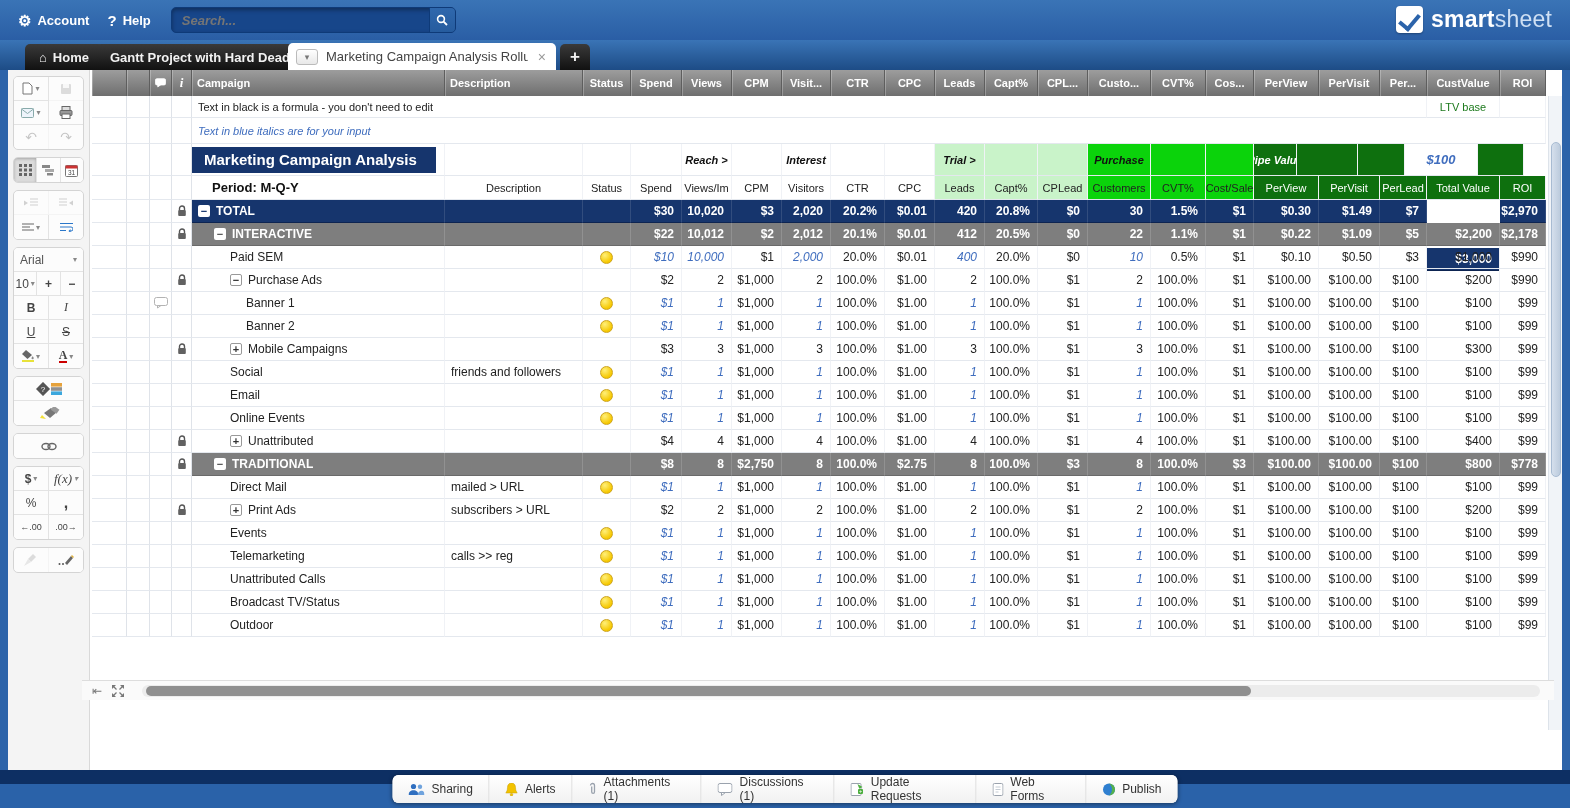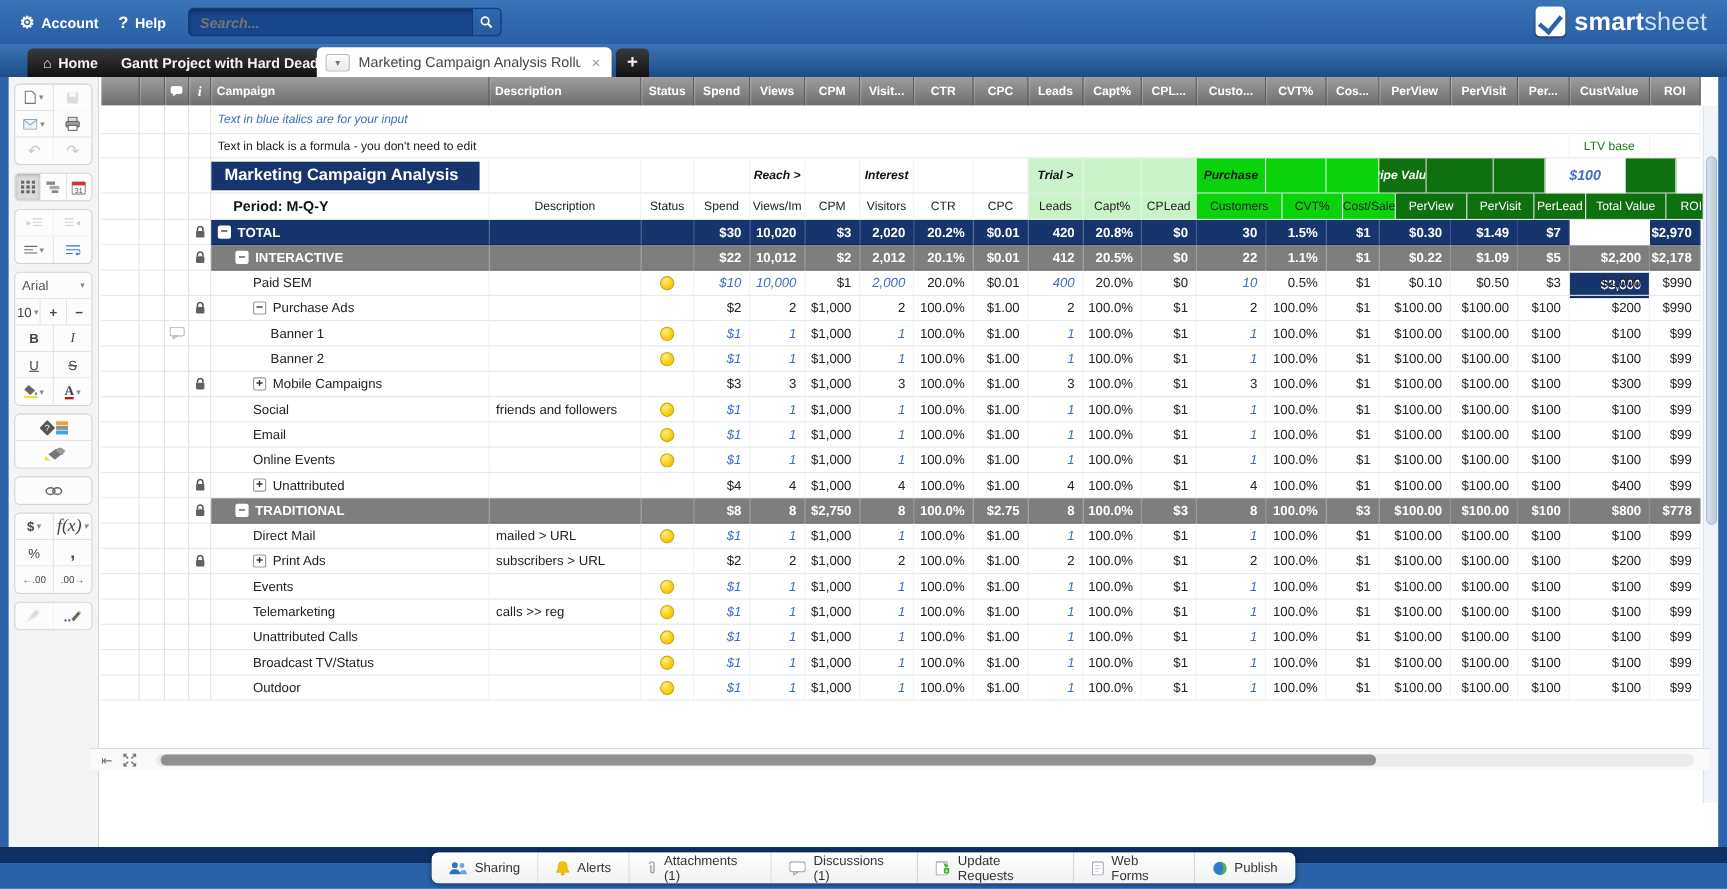--- a/index.html
+++ b/index.html
@@ -398,21 +398,21 @@
         </div>
       </div>
 
       <div class="tgroup">
         <div class="trow">
           <div class="tbtn">
             <span style="font-weight:bold">$</span>
             <span class="dd">▾</span>
           </div>
           <div class="tbtn bI">
-            <span style="font-size:16px">f(x)</span>
+            <span style="font-size:13px">f(x)</span>
             <span class="dd">▾</span>
           </div>
         </div>
         <div class="trow">
           <div class="tbtn">%</div>
           <div class="tbtn" style="font-weight:bold;font-size:16px">,</div>
         </div>
         <div class="trow">
           <div class="tbtn">
               <span class="dec">←.00</span>
@@ -471,41 +471,41 @@
           <div class="hcell center" style="width: 63px; flex: 0 0 auto;">Custo...</div>
           <div class="hcell center" style="width: 55px; flex: 0 0 auto;">CVT%</div>
           <div class="hcell center" style="width: 48px; flex: 0 0 auto;">Cos...</div>
           <div class="hcell center" style="width: 65px; flex: 0 0 auto;">PerView</div>
           <div class="hcell center" style="width: 61px; flex: 0 0 auto;">PerVisit</div>
           <div class="hcell center" style="width: 47px; flex: 0 0 auto;">Per...</div>
           <div class="hcell center" style="width: 73px; flex: 0 0 auto;">CustValue</div>
           <div class="hcell center" style="width: 46px; flex: 0 0 auto;">ROI</div>
         </div>
       <div class="gridbody" id="gridbody">
+          <div class="grow" style="height: 22px;">
+            <div class="gcell gut" style="width: 35px; flex: 0 0 auto;"></div>
+            <div class="gcell gut" style="width: 23px; flex: 0 0 auto;"></div>
+            <div class="gcell gut" style="width: 22px; flex: 0 0 auto;"></div>
+            <div class="gcell gut" style="width: 20px; flex: 0 0 auto;"></div>
+            <div class="gcell left" style="width: 1235px; flex: 0 0 auto;">
+              <span class="banner-note2">Text in black is a formula - you don't need to edit</span>
+            </div>
+            <div class="gcell center" style="width: 73px; flex: 0 0 auto;">
+              <span class="ltv-base">LTV base</span>
+            </div>
+            <div class="gcell " style="width: 46px; flex: 0 0 auto;"></div>
+          </div>
           <div class="grow" style="height: 26px;">
             <div class="gcell gut" style="width: 35px; flex: 0 0 auto;"></div>
             <div class="gcell gut" style="width: 23px; flex: 0 0 auto;"></div>
             <div class="gcell gut" style="width: 22px; flex: 0 0 auto;"></div>
             <div class="gcell gut" style="width: 20px; flex: 0 0 auto;"></div>
             <div class="gcell left" style="width: 1354px; flex: 0 0 auto;">
               <span class="banner-note">Text in blue italics are for your input</span>
             </div>
-          </div>
-          <div class="grow" style="height: 22px;">
-            <div class="gcell gut" style="width: 35px; flex: 0 0 auto;"></div>
-            <div class="gcell gut" style="width: 23px; flex: 0 0 auto;"></div>
-            <div class="gcell gut" style="width: 22px; flex: 0 0 auto;"></div>
-            <div class="gcell gut" style="width: 20px; flex: 0 0 auto;"></div>
-            <div class="gcell left" style="width: 1235px; flex: 0 0 auto;">
-              <span class="banner-note2">Text in black is a formula - you don't need to edit</span>
-            </div>
-            <div class="gcell center" style="width: 73px; flex: 0 0 auto;">
-              <span class="ltv-base">LTV base</span>
-            </div>
-            <div class="gcell " style="width: 46px; flex: 0 0 auto;"></div>
           </div>
           <div class="grow" style="height: 32px;">
             <div class="gcell gut" style="width: 35px; flex: 0 0 auto;"></div>
             <div class="gcell gut" style="width: 23px; flex: 0 0 auto;"></div>
             <div class="gcell gut" style="width: 22px; flex: 0 0 auto;"></div>
             <div class="gcell gut" style="width: 20px; flex: 0 0 auto;"></div>
             <div class="gcell" style="width: 253px; flex: 0 0 auto; padding: 3px 4px 3px 0px;">
               <div class="titlebox">Marketing Campaign Analysis</div>
             </div>
             <div class="gcell center" style="width: 138px; flex: 0 0 auto;"></div>
@@ -574,21 +574,21 @@
             </div>
             <div class="gcell center bg-lg" style="width: 50px; flex: 0 0 auto;">
               <span class="plabel">Leads</span>
             </div>
             <div class="gcell center bg-lg" style="width: 53px; flex: 0 0 auto;">
               <span class="plabel">Capt%</span>
             </div>
             <div class="gcell center bg-lg" style="width: 50px; flex: 0 0 auto;">
               <span class="plabel">CPLead</span>
             </div>
-            <div class="gcell center bg-bg" style="width: 78px; flex: 0 0 auto;">
+            <div class="gcell center bg-bg" style="width: 63px; flex: 0 0 auto;">
               <span class="plabel">Customers</span>
             </div>
             <div class="gcell center bg-bg" style="width: 55px; flex: 0 0 auto;">
               <span class="plabel">CVT%</span>
             </div>
             <div class="gcell center bg-bg" style="width: 48px; flex: 0 0 auto;">
               <span class="plabel">Cost/Sale</span>
             </div>
             <div class="gcell center bg-dg" style="width: 65px; flex: 0 0 auto;">
               <span class="plabel" style="color: rgb(255, 255, 255);">PerView</span>

